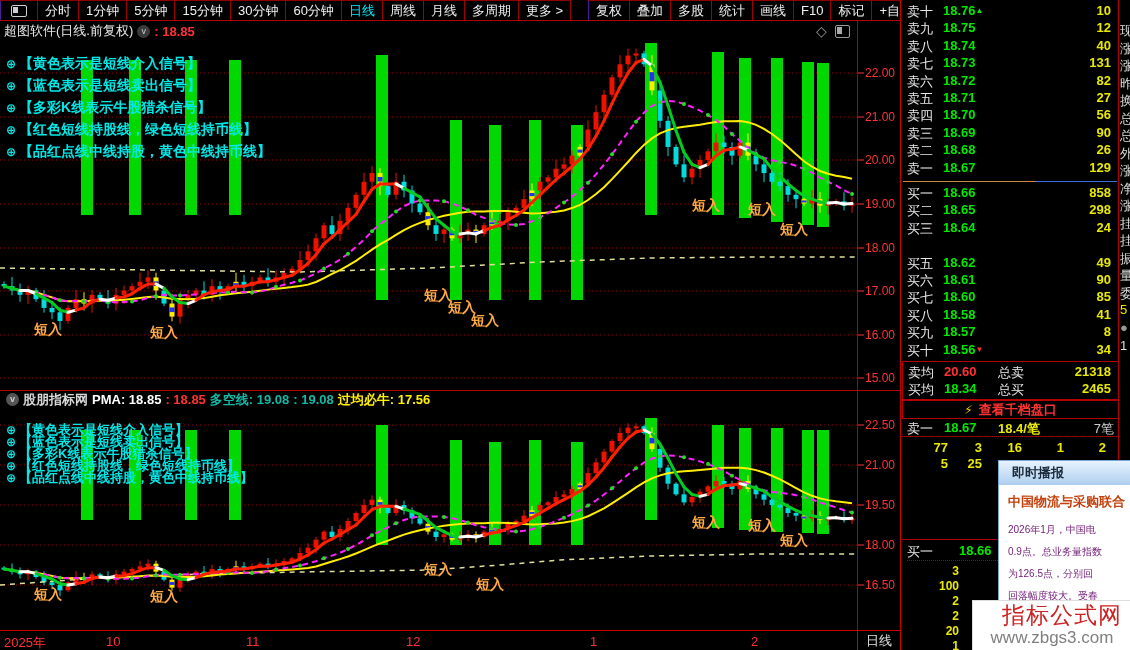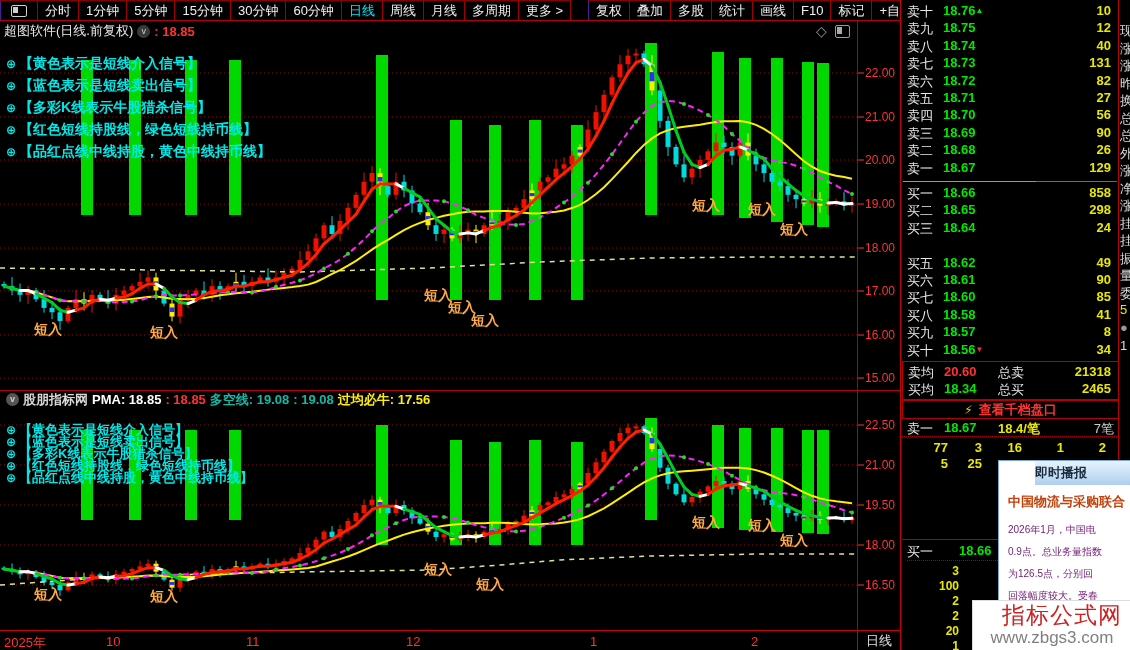--- a/index.html
+++ b/index.html
@@ -79,21 +79,21 @@
   .pair-row{position:absolute;height:14px;font-size:12px;color:#e8e800;font-weight:bold;}
   .pair-c1{position:absolute;width:52px;left:0;text-align:right;}
   .pair-c2{position:absolute;width:52px;left:56px;text-align:right;}
   .inner-vline{position:absolute;left:217px;top:0;width:1px;height:598px;background:#b40000;}
   .right-strip{position:absolute;left:219px;top:0;width:10px;height:595px;overflow:hidden;}
   .strip-ch{position:absolute;left:0;font-size:13px;color:#dddddd;white-space:nowrap;}
   
   .popup{position:absolute;left:998px;top:460px;width:132px;height:190px;z-index:8;
          border:1px solid #7aa7d6;background:#fff;overflow:hidden;}
   .popup-title{height:24px;background:linear-gradient(#e7f3ff,#aecfee);color:#1a2a3a;font-size:13px;
-               font-weight:bold;line-height:24px;padding-left:0;margin-left:36px;}
+               font-weight:bold;line-height:24px;padding-left:13px;}
   .popup-body{padding:8px 0 0 9px;background:#fff;}
   .popup-headline{font-size:13px;font-weight:bold;color:#c2410c;white-space:nowrap;margin-bottom:8px;}
   .popup-line{font-size:10px;color:#701a75;line-height:22px;white-space:nowrap;}
   
   .watermark{position:absolute;left:972px;top:600px;width:158px;height:50px;background:#ffffff;z-index:9;
              text-align:center;border:1px solid #dddddd;}
   .wm1{color:#cc2222;font-weight:normal;font-size:23px;line-height:28px;letter-spacing:1px;padding-left:20px;}
   .wm2{color:#808080;font-size:17px;line-height:18px;}
   svg{font-family:"Liberation Sans","DejaVu Sans",sans-serif;}
 </style>

